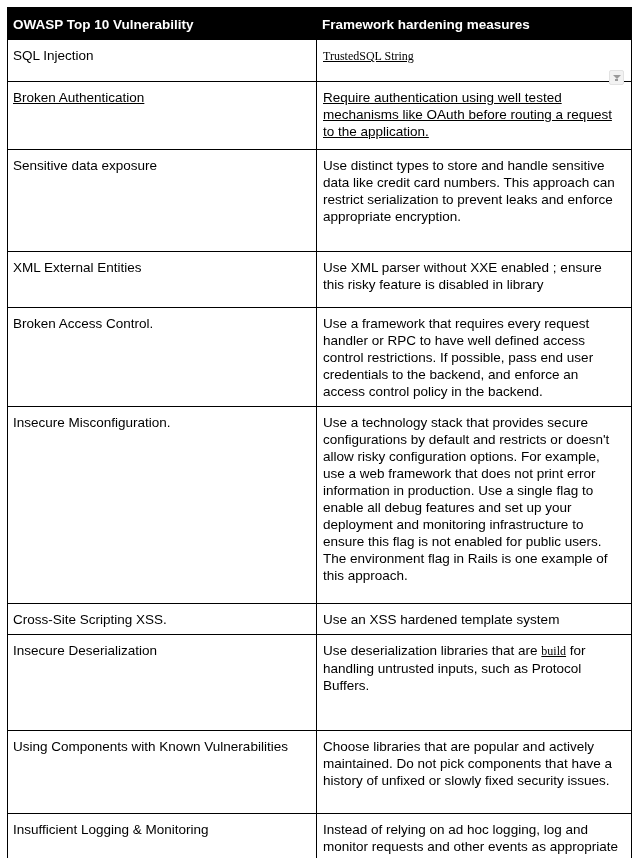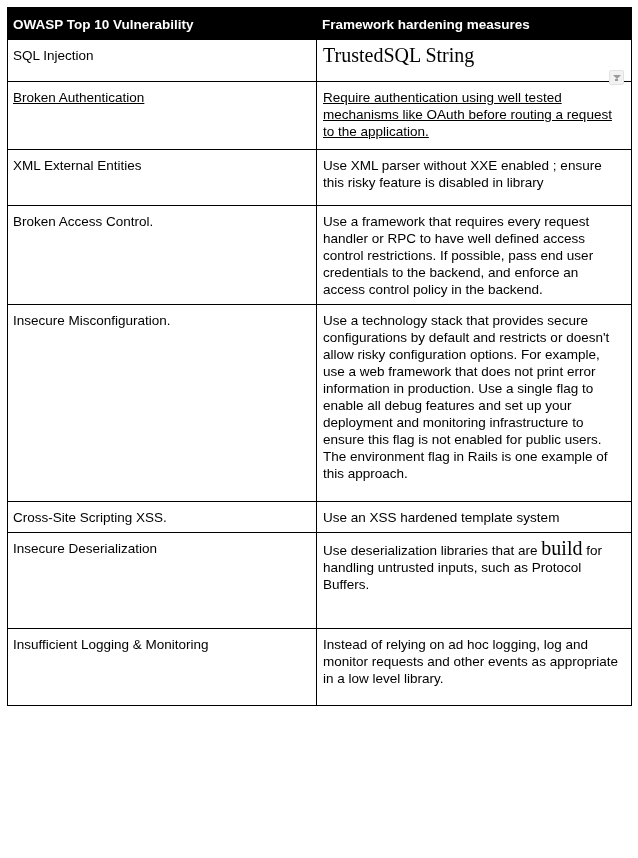--- a/index.html
+++ b/index.html
@@ -44,21 +44,22 @@
     background: #000000;
     color: #ffffff;
     font-weight: bold;
     height: 31px;
     padding-top: 8px;
     box-sizing: border-box;
   }
   td.meas { padding-left: 6px; }
   .serif {
     font-family: "Liberation Serif", serif;
-    font-size: 20px;
+    font-size: 12px;
+    text-decoration: underline;
   }
   
   tr.r0  { height: 42px; }
   tr.r1  { height: 68px; text-decoration: underline; }
   tr.r2  { height: 102px; }
   tr.r3  { height: 56px; }
   tr.r4  { height: 99px; }
   tr.r5  { height: 197px; }
   tr.r6  { height: 31px; }
   tr.r7  { height: 96px; }
@@ -113,40 +114,48 @@
     </thead>
     <tbody>
       <tr class="r0">
         <td class="vuln">SQL Injection</td>
         <td class="meas"><span class="serif">TrustedSQL String</span></td>
       </tr>
       <tr class="r1">
         <td class="vuln">Broken Authentication</td>
         <td class="meas"><span>Require authentication using well tested mechanisms like OAuth before routing a request to the application.</span></td>
       </tr>
+      <tr class="r2">
+        <td class="vuln">Sensitive data exposure</td>
+        <td class="meas"><span>Use distinct types to store and handle sensitive data like credit card numbers. This approach can restrict serialization to prevent leaks and enforce appropriate encryption.</span></td>
+      </tr>
       <tr class="r3">
         <td class="vuln">XML External Entities</td>
         <td class="meas"><span>Use XML parser without XXE enabled ; ensure this risky feature is disabled in library</span></td>
       </tr>
       <tr class="r4">
         <td class="vuln">Broken Access Control.</td>
         <td class="meas"><span>Use a framework that requires every request handler or RPC to have well defined access control restrictions. If possible, pass end user credentials to the backend, and enforce an access control policy in the backend.</span></td>
       </tr>
       <tr class="r5">
         <td class="vuln">Insecure Misconfiguration.</td>
         <td class="meas"><span>Use a technology stack that provides secure configurations by default and restricts or doesn't allow risky configuration options. For example, use a web framework that does not print error information in production. Use a single flag to enable all debug features and set up your deployment and monitoring infrastructure to ensure this flag is not enabled for public users. The environment flag in Rails is one example of this approach.</span></td>
       </tr>
       <tr class="r6">
         <td class="vuln">Cross-Site Scripting XSS.</td>
         <td class="meas"><span>Use an XSS hardened template system</span></td>
       </tr>
       <tr class="r7">
         <td class="vuln">Insecure Deserialization</td>
         <td class="meas"><span>Use deserialization libraries that are </span><span class="serif">build</span><span> for handling untrusted inputs, such as Protocol Buffers.</span></td>
       </tr>
+      <tr class="r8">
+        <td class="vuln">Using Components with Known Vulnerabilities</td>
+        <td class="meas"><span>Choose libraries that are popular and actively maintained. Do not pick components that have a history of unfixed or slowly fixed security issues.</span></td>
+      </tr>
       <tr class="r9">
         <td class="vuln">Insufficient Logging &amp; Monitoring</td>
         <td class="meas"><span>Instead of relying on ad hoc logging, log and monitor requests and other events as appropriate in a low level library.</span></td>
       </tr>
     </tbody>
   </table>
 
   <div class="comment-marker">
     <span class="tri"></span>
     <span class="stem"></span>

